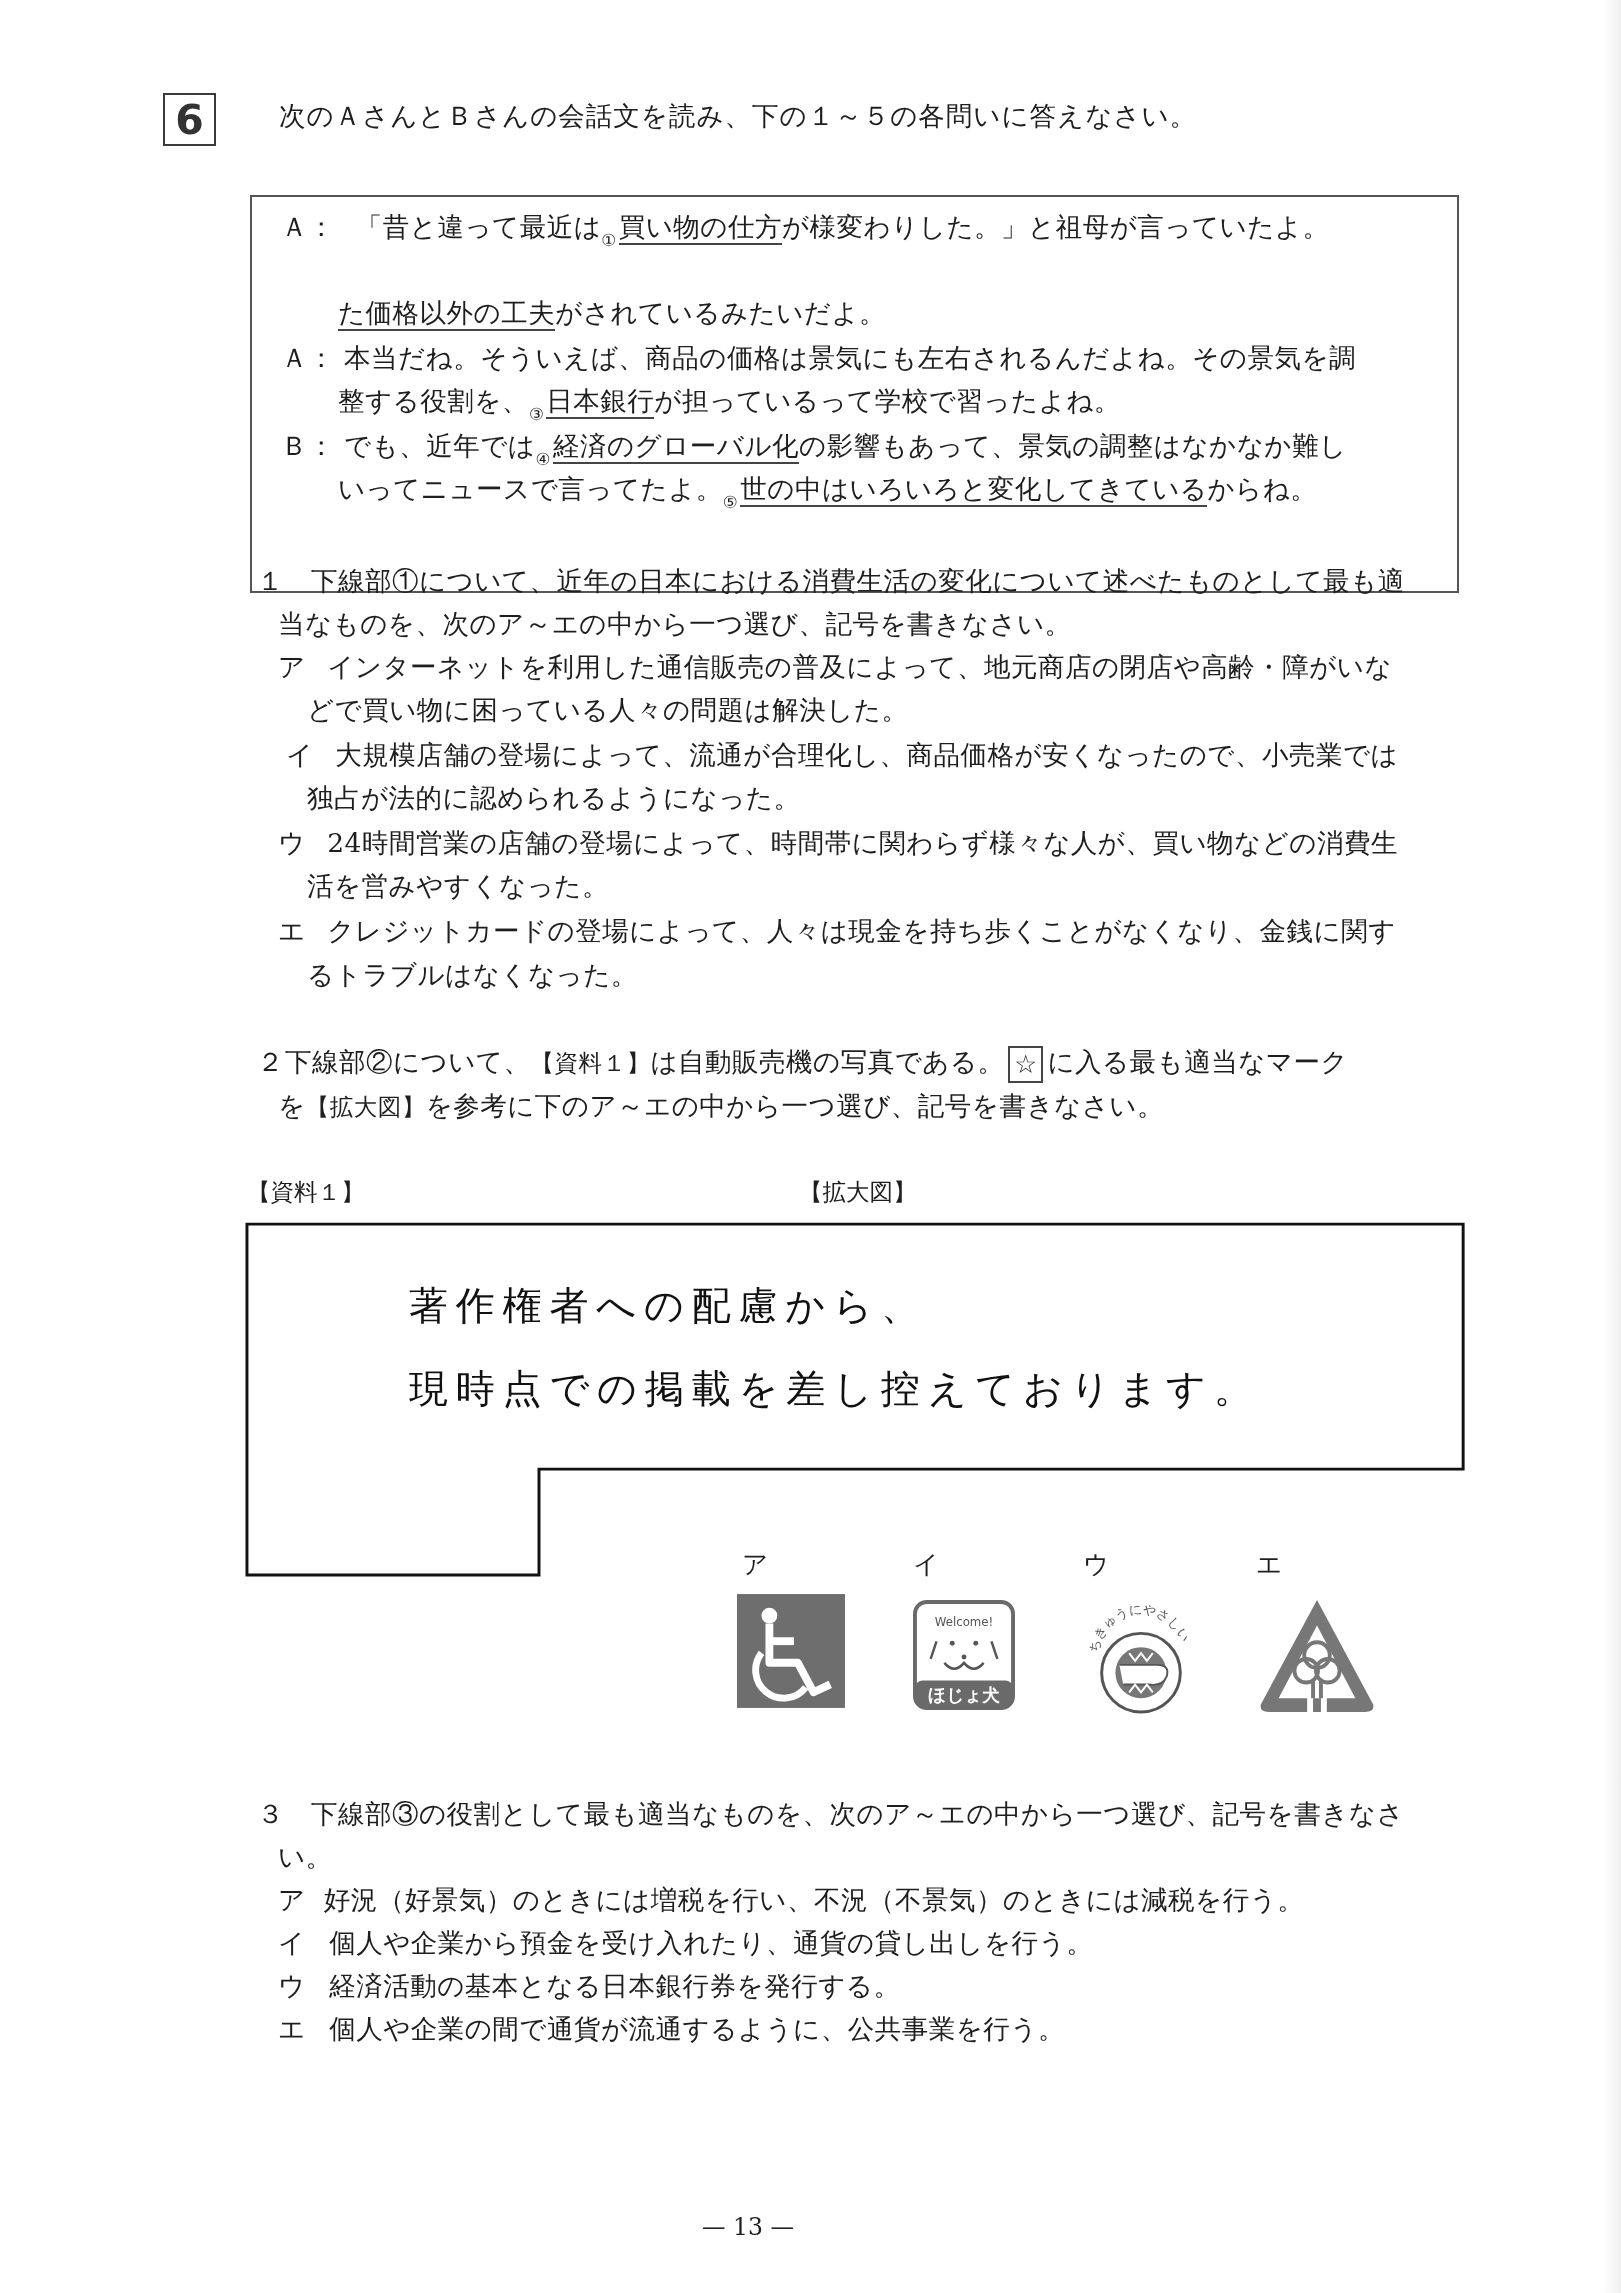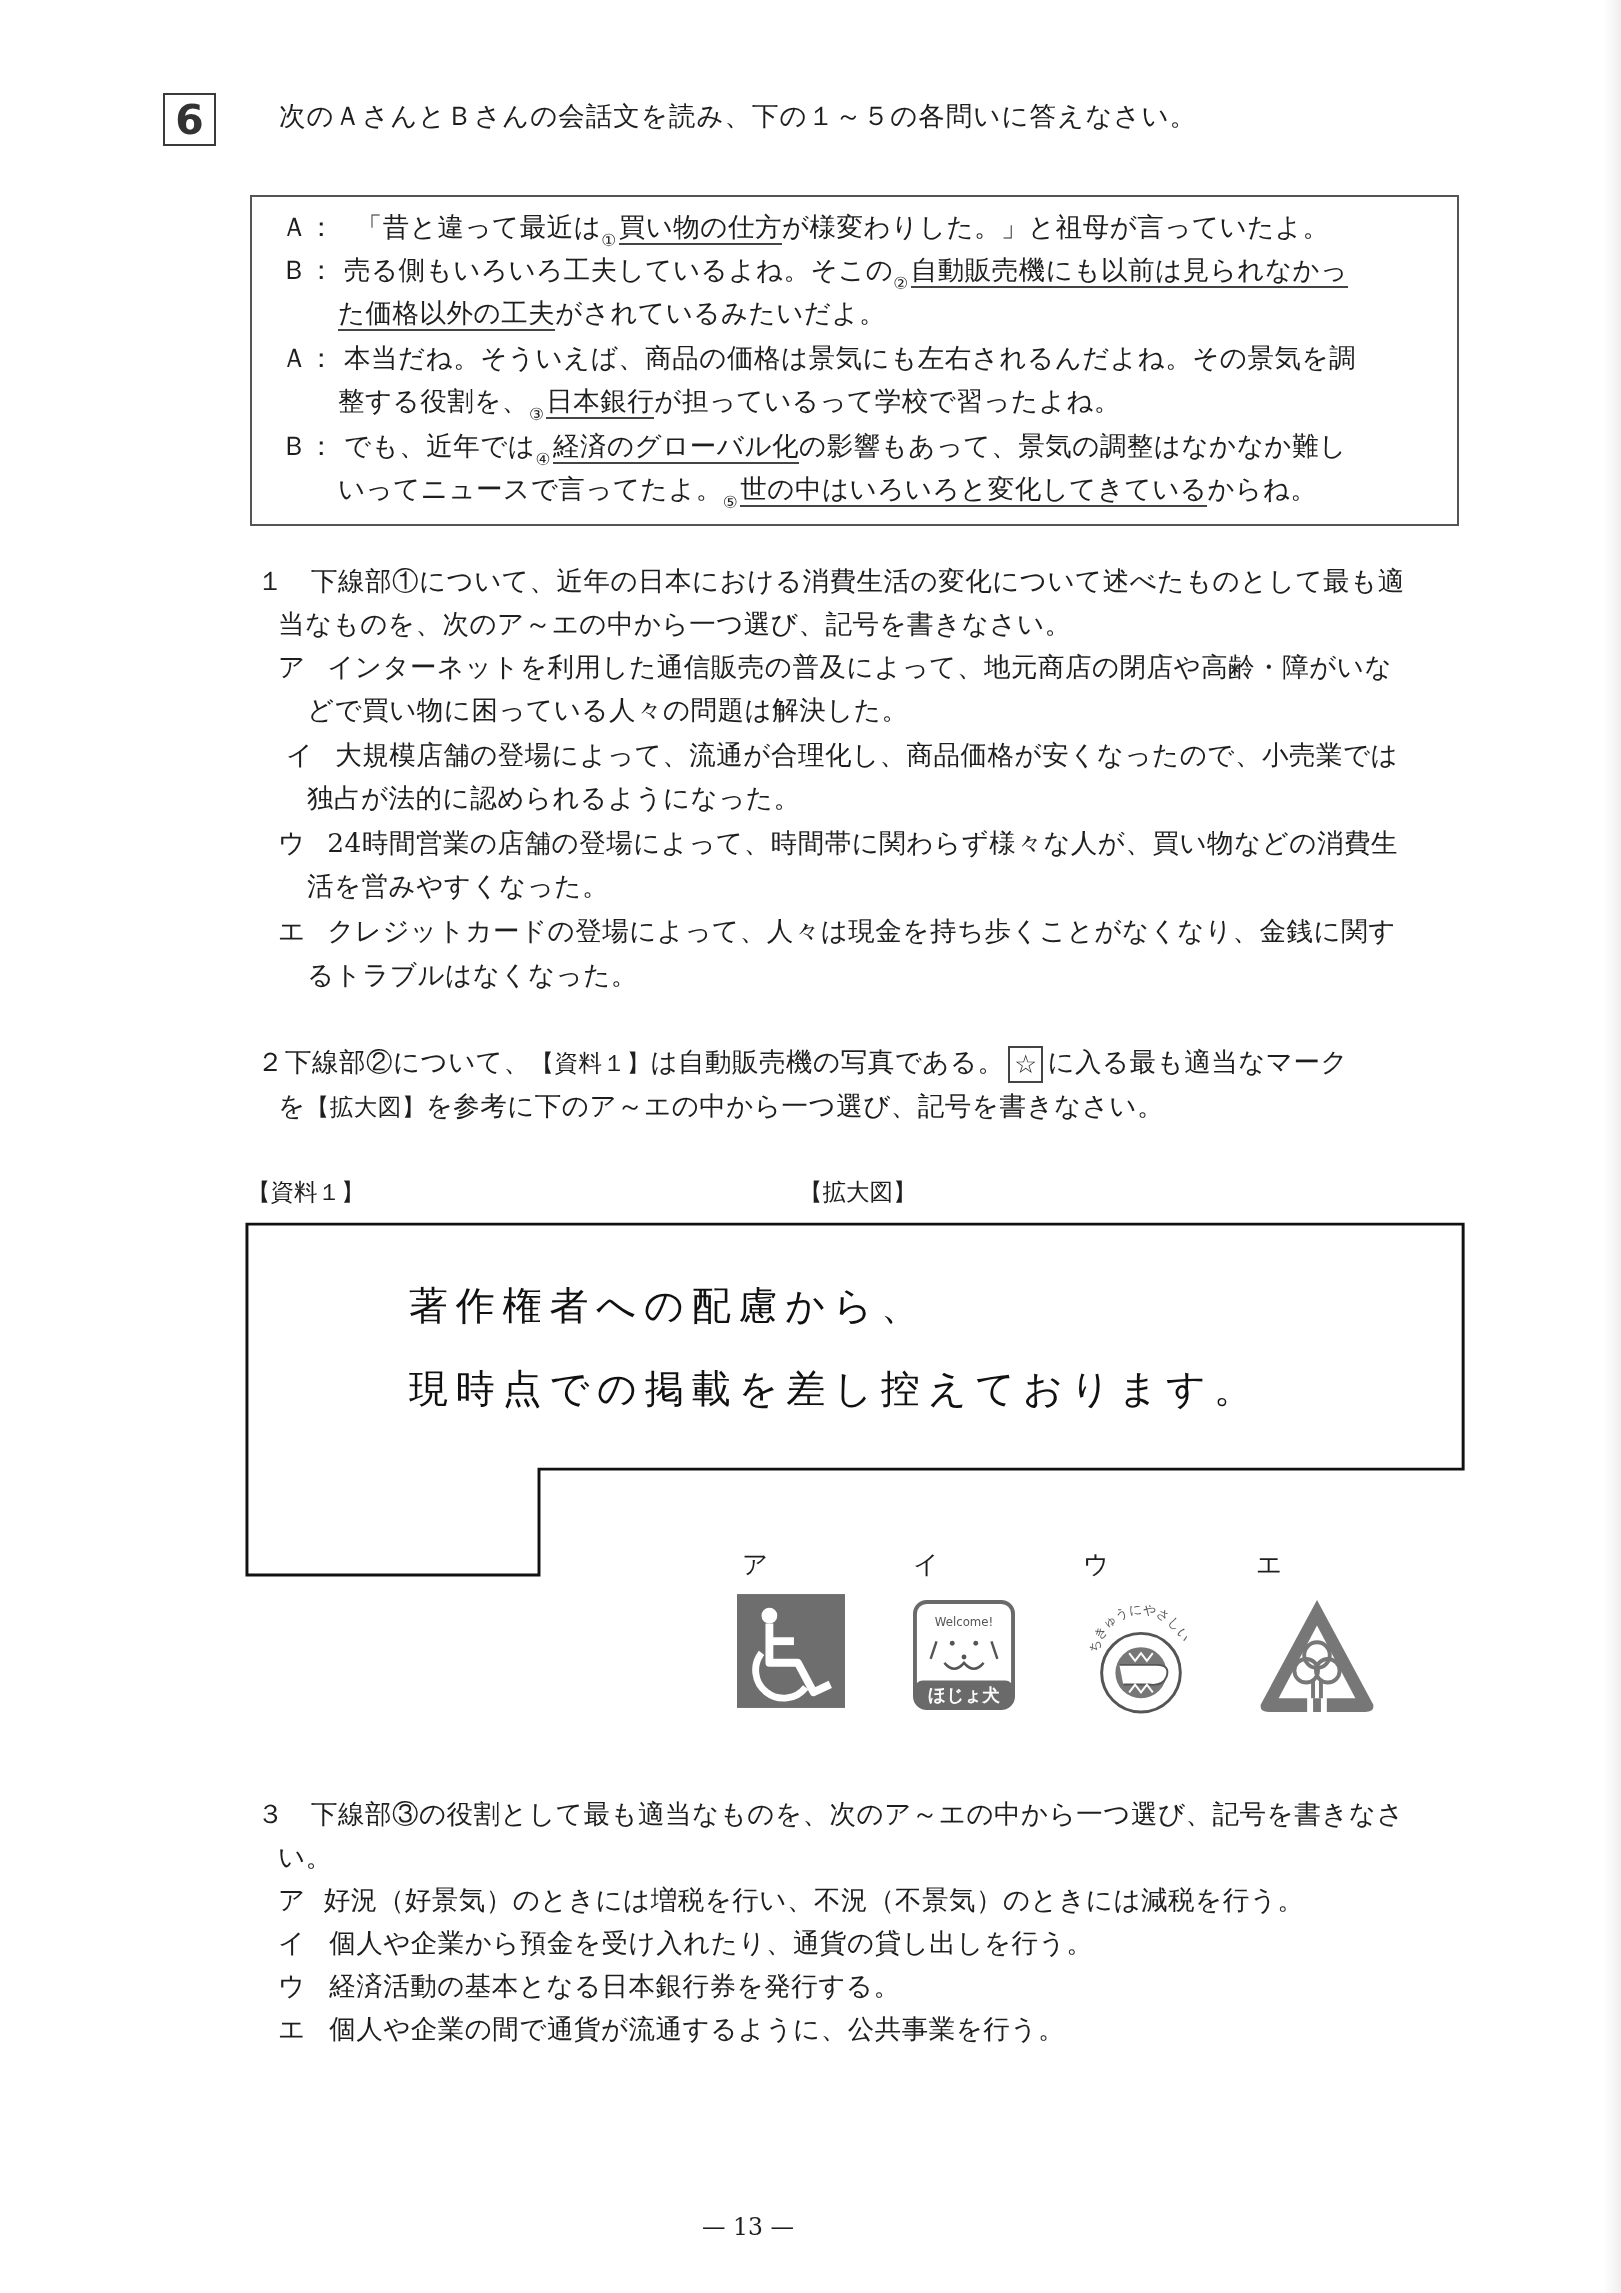--- a/index.html
+++ b/index.html
@@ -4,21 +4,21 @@
 <style>
   html, body { margin:0; padding:0; background:#ffffff; }
   body { width:1621px; height:2294px; position:relative; overflow:hidden;
          font-family:"DejaVu Serif","Liberation Serif",serif; color:#1e1e1e; }
   .abs { position:absolute; }
   .qnum-box { left:163px; top:93px; width:53px; height:53px; border:2.9px solid #3a3a3a;
               box-sizing:border-box; display:flex; align-items:center; justify-content:center;
               font-family:"DejaVu Sans","Liberation Sans",sans-serif; font-weight:bold;
               font-size:41px; color:#333; }
   .intro { left:279px; top:98px; font-size:26.5px; letter-spacing:1px; white-space:nowrap; }
-  .dialog-box { left:250px; top:195px; width:1209px; height:331px; border:2px solid #555;
+  .dialog-box { left:250px; top:195px; width:1209px; height:398px; border:2px solid #555;
                 box-sizing:border-box; }
   .line { position:absolute; font-size:26.5px; white-space:nowrap; letter-spacing:0.5px; }
   .spk { display:inline-block; width:63px; }
   .ul { border-bottom:2.9px solid #444; padding-bottom:1px; }
   .circ { font-size:16.7px; vertical-align:-9.8px; margin-right:2px; }
   .q-line { position:absolute; font-size:26.5px; white-space:nowrap; letter-spacing:0.5px; }
   .label-bracket { font-family:"DejaVu Sans","Liberation Sans",sans-serif; font-weight:normal; font-size:23.5px; }
   .star-box { display:inline-block; border:2px solid #444; width:31px; height:33px; text-align:center;
               line-height:33px; font-size:25.5px; vertical-align:middle; margin:0 3.9px; }
   .copyright-box { left:245px; top:1222px; }
@@ -34,23 +34,20 @@
 <body>
 
 <div class="abs qnum-box">
   <span>6</span>
 </div>
 <div class="abs intro">次のＡさんとＢさんの会話文を読み、下の１～５の各問いに答えなさい。</div>
 
 <div class="abs dialog-box">
   <div class="line" style="left:29px;top:11.8px;">
     <span class="spk">Ａ：</span><span style="margin-left:11.8px">「昔と違って最近は</span><span class="circ">①</span><span class="ul">買い物の仕方</span><span>が様変わりした。」と祖母が言っていたよ。</span>
-  </div>
-  <div class="line" style="left:29px;top:55px;">
-    <span class="spk">Ｂ：</span><span>売る側もいろいろ工夫しているよね。そこの</span><span class="circ">②</span><span class="ul">自動販売機にも以前は見られなかっ</span>
   </div>
   <div class="line" style="left:29px;top:143px;">
     <span class="spk">Ａ：</span><span>本当だね。そういえば、商品の価格は景気にも左右されるんだよね。その景気を調</span>
   </div>
   <div class="line" style="left:86px;top:98px;">
     <span class="ul">た価格以外の工夫</span><span>がされているみたいだよ。</span>
   </div>
   <div class="line" style="left:86px;top:186px;">
     <span>整する役割を、</span><span class="circ">③</span><span class="ul">日本銀行</span><span>が担っているって学校で習ったよね。</span>
   </div>

